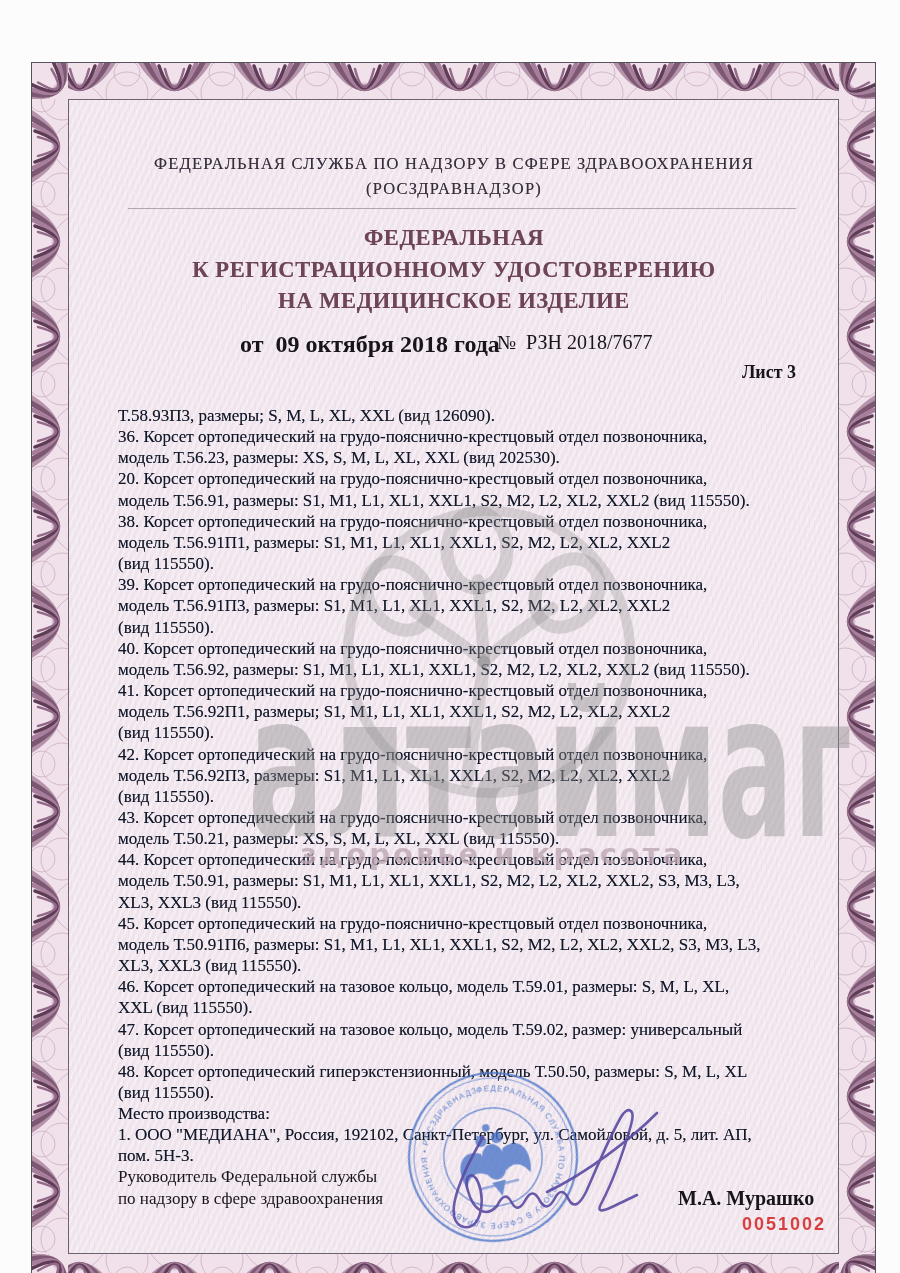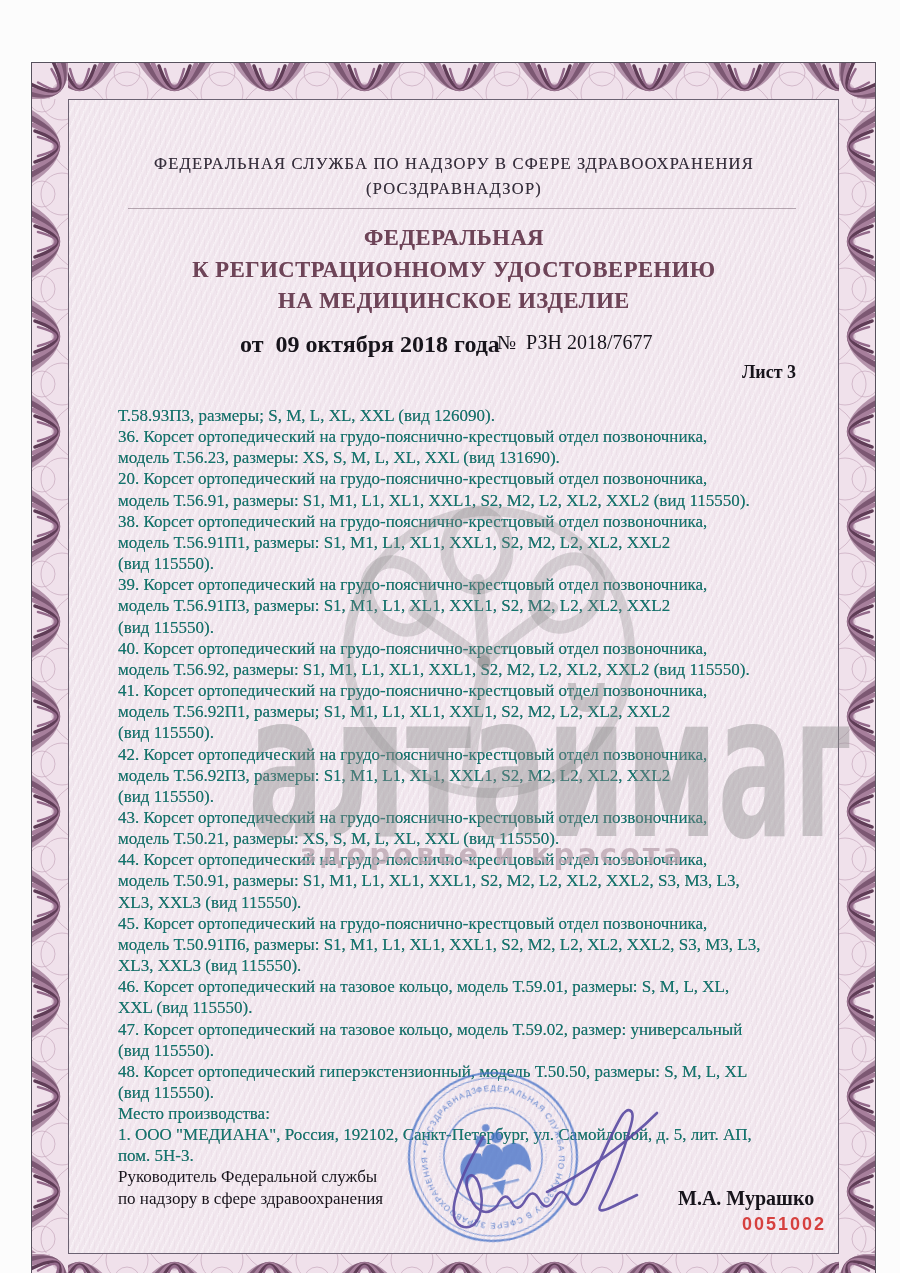--- a/index.html
+++ b/index.html
@@ -46,21 +46,21 @@
     color:#6e4458;text-shadow:0 0 .5px rgba(110,68,88,.6);
   }
   .issue-line{position:absolute;left:0;top:291px;width:900px;height:26px;color:#17141b;}
   .issue-date{position:absolute;left:240px;font-weight:bold;font-size:24px;white-space:pre;text-align:center;}
   .issue-number{position:absolute;left:497px;font-weight:normal;font-size:20px;white-space:pre;}
   .sheet{
     position:absolute;top:322px;right:104px;font-weight:bold;font-size:18px;color:#17141b;
   }
   .body-text{
     position:absolute;left:118px;top:365px;width:724px;
-    font-size:17px;line-height:21.15px;color:#0f766e;
+    font-size:17px;line-height:21.15px;color:#0f172a;
     text-shadow:0 0 .4px rgba(32,29,36,.5);
   }
   .body-text .bline{white-space:nowrap;}
   .signer{
     position:absolute;left:118px;top:1126px;
     font-weight:normal;font-size:17px;line-height:22px;color:#17141b;
   }
   .signer-name{
     position:absolute;left:678px;top:1147px;font-weight:bold;font-size:20px;color:#17141b;
   }
@@ -171,21 +171,21 @@
     <div class="issue-line">
       <span class="issue-date">от  09 октября 2018 года</span>
       <span class="issue-number">№  РЗН 2018/7677</span>
     </div>
 
     <div class="sheet">Лист 3</div>
 
     <div class="body-text">
         <div class="bline">Т.58.93П3, размеры; S, M, L, XL, XXL (вид 126090).</div>
         <div class="bline">36. Корсет ортопедический на грудо-пояснично-крестцовый отдел позвоночника,</div>
-        <div class="bline">модель Т.56.23, размеры: XS, S, M, L, XL, XXL (вид 131690).</div>
+        <div class="bline">модель Т.56.23, размеры: XS, S, M, L, XL, XXL (вид 202530).</div>
         <div class="bline">20. Корсет ортопедический на грудо-пояснично-крестцовый отдел позвоночника,</div>
         <div class="bline">модель Т.56.91, размеры: S1, M1, L1, XL1, XXL1, S2, M2, L2, XL2, XXL2 (вид 115550).</div>
         <div class="bline">38. Корсет ортопедический на грудо-пояснично-крестцовый отдел позвоночника,</div>
         <div class="bline">модель Т.56.91П1, размеры: S1, M1, L1, XL1, XXL1, S2, M2, L2, XL2, XXL2</div>
         <div class="bline">(вид 115550).</div>
         <div class="bline">39. Корсет ортопедический на грудо-пояснично-крестцовый отдел позвоночника,</div>
         <div class="bline">модель Т.56.91П3, размеры: S1, M1, L1, XL1, XXL1, S2, M2, L2, XL2, XXL2</div>
         <div class="bline">(вид 115550).</div>
         <div class="bline">40. Корсет ортопедический на грудо-пояснично-крестцовый отдел позвоночника,</div>
         <div class="bline">модель Т.56.92, размеры: S1, M1, L1, XL1, XXL1, S2, M2, L2, XL2, XXL2 (вид 115550).</div>

